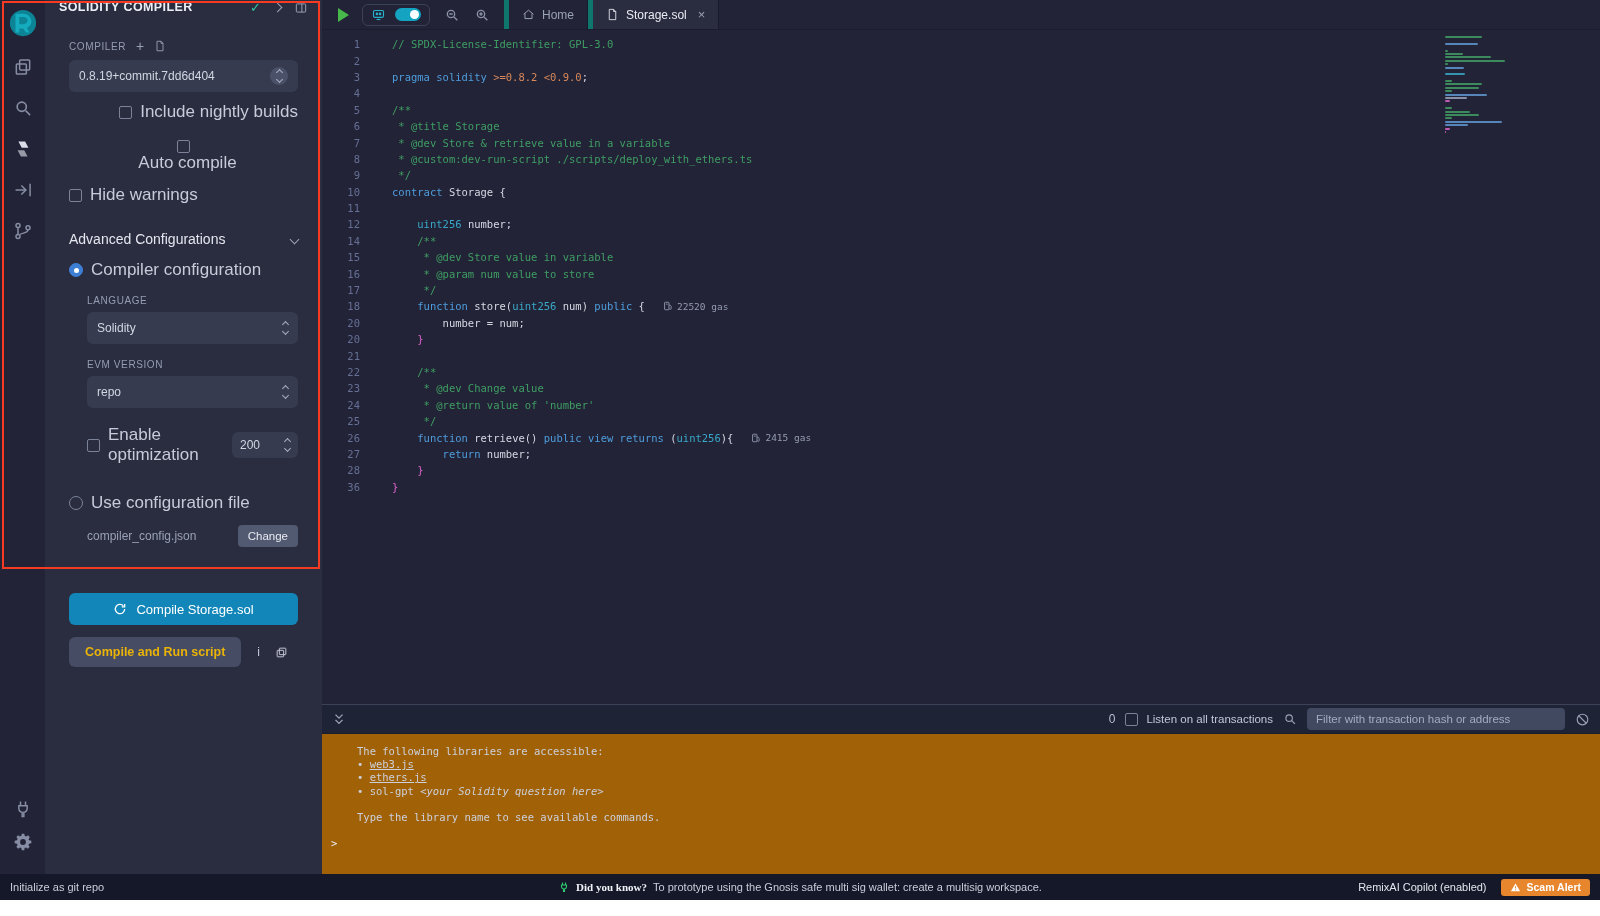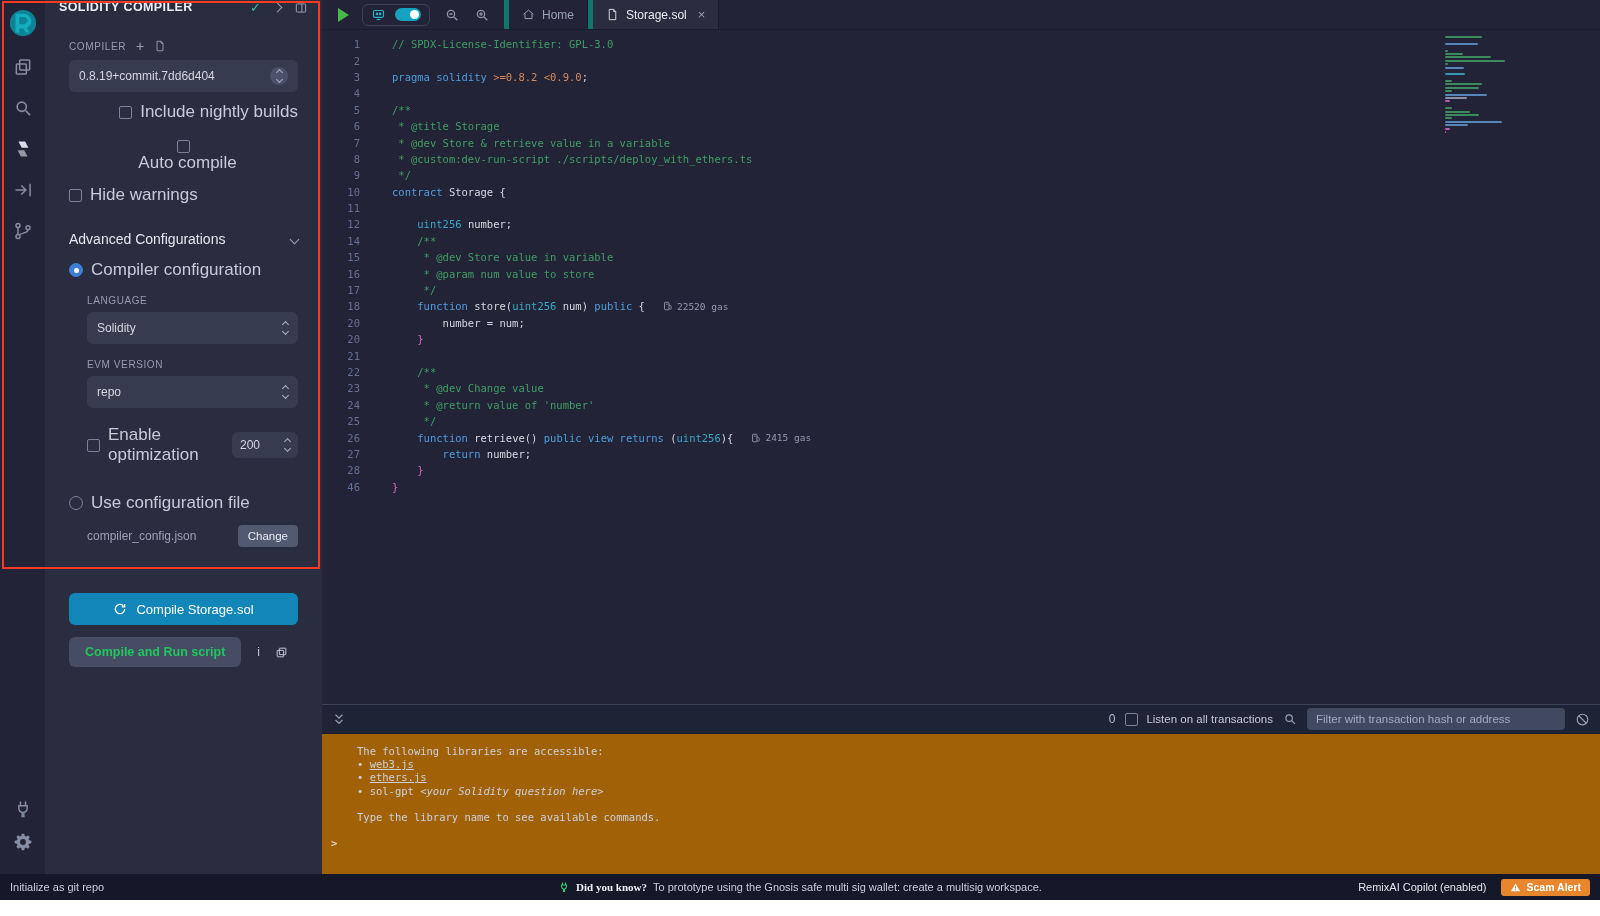--- a/index.html
+++ b/index.html
@@ -64,21 +64,21 @@
   .num-input .grow { flex:1; }
   .radio-row.cfg { margin-top:28px; }
   .config-row { margin-top:12px; align-items:center; }
   .config-name { font-size:12px; color:#9aa1b5; }
   .btn-change { margin-left:auto; height:22px; padding:0 10px; background:#525a72; border:none; border-radius:4px;
                 font-size:11.5px; color:#e8eaf1; cursor:pointer; }
   .btn-primary { margin-top:46px; width:100%; height:32px; border:none; border-radius:6px; background:#1286b8;
                  color:#fff; font-size:13px; display:flex; align-items:center; justify-content:center; gap:9px; cursor:pointer; }
   .btn-primary svg { width:14px; height:14px; }
   .run-row { margin-top:12px; align-items:center; }
-  .btn-secondary { height:30px; border:none; border-radius:6px; background:#454c63; color:#22c55e;
+  .btn-secondary { height:30px; border:none; border-radius:6px; background:#454c63; color:#eab308;
                    font-size:12.5px; padding:3px 16px; cursor:pointer; font-weight:bold; }
   .run-icons { display:flex; align-items:center; gap:15px; margin-left:16px; color:#c5cad8; }
   .info-i { font-size:12px; font-style:normal; }
 
   
   .main { position:absolute; left:322px; top:0; right:0; height:874px; display:flex; flex-direction:column; }
   .tabbar { height:30px; flex:none; display:flex; align-items:stretch; background:#222336; border-bottom:1px solid #1a1d2e; }
   .tb-left { display:flex; align-items:center; }
   .play-btn { width:0; height:0; border-top:7px solid transparent; border-bottom:7px solid transparent;
               border-left:11px solid #46b94a; margin-left:16px; cursor:pointer; }
@@ -407,21 +407,21 @@
           <div class="code-row"><span class="gutter">22</span><span class="code-text"><span class="cs-c">    /**</span></span></div>
           <div class="code-row"><span class="gutter">23</span><span class="code-text"><span class="cs-c">     * @dev Change value</span></span></div>
           <div class="code-row"><span class="gutter">24</span><span class="code-text"><span class="cs-c">     * @return value of 'number'</span></span></div>
           <div class="code-row"><span class="gutter">25</span><span class="code-text"><span class="cs-c">     */</span></span></div>
           <div class="code-row"><span class="gutter">26</span><span class="code-text"><span class="cs-d">    </span><span class="cs-k">function</span><span class="cs-d"> retrieve() </span><span class="cs-k">public view returns</span><span class="cs-d"> (</span><span class="cs-t">uint256</span><span class="cs-d">){</span></span><span class="gas-badge"><svg width="10" height="10" viewBox="0 0 16 16" fill="none" stroke="currentColor" stroke-width="1.4">
                 <rect x="2.5" y="2" width="7" height="12" rx="1"></rect>
                 <path d="M4.5 5h3M9.5 6.5h1.6l1.9 2v3.5a1.4 1.4 0 0 1-2.8 0"></path>
               </svg><span>2415 gas</span></span></div>
           <div class="code-row"><span class="gutter">27</span><span class="code-text"><span class="cs-d">        </span><span class="cs-k">return</span><span class="cs-d"> number;</span></span></div>
           <div class="code-row"><span class="gutter">28</span><span class="code-text"><span class="cs-d">    </span><span class="cs-p">}</span></span></div>
-          <div class="code-row"><span class="gutter">46</span><span class="code-text"><span class="cs-p">}</span></span></div>
+          <div class="code-row"><span class="gutter">36</span><span class="code-text"><span class="cs-p">}</span></span></div>
         </div>
       <div class="minimap">
           <div class="mm-line" style="width: 37px; background: rgb(63, 158, 100);"></div>
           <div class="mm-line"></div>
           <div class="mm-line" style="width: 33px; background: rgb(94, 151, 208);"></div>
           <div class="mm-line"></div>
           <div class="mm-line" style="width: 3px; background: rgb(63, 158, 100);"></div>
           <div class="mm-line" style="width: 18px; background: rgb(63, 158, 100);"></div>
           <div class="mm-line" style="width: 46px; background: rgb(63, 158, 100);"></div>
           <div class="mm-line" style="width: 60px; background: rgb(63, 158, 100);"></div>

